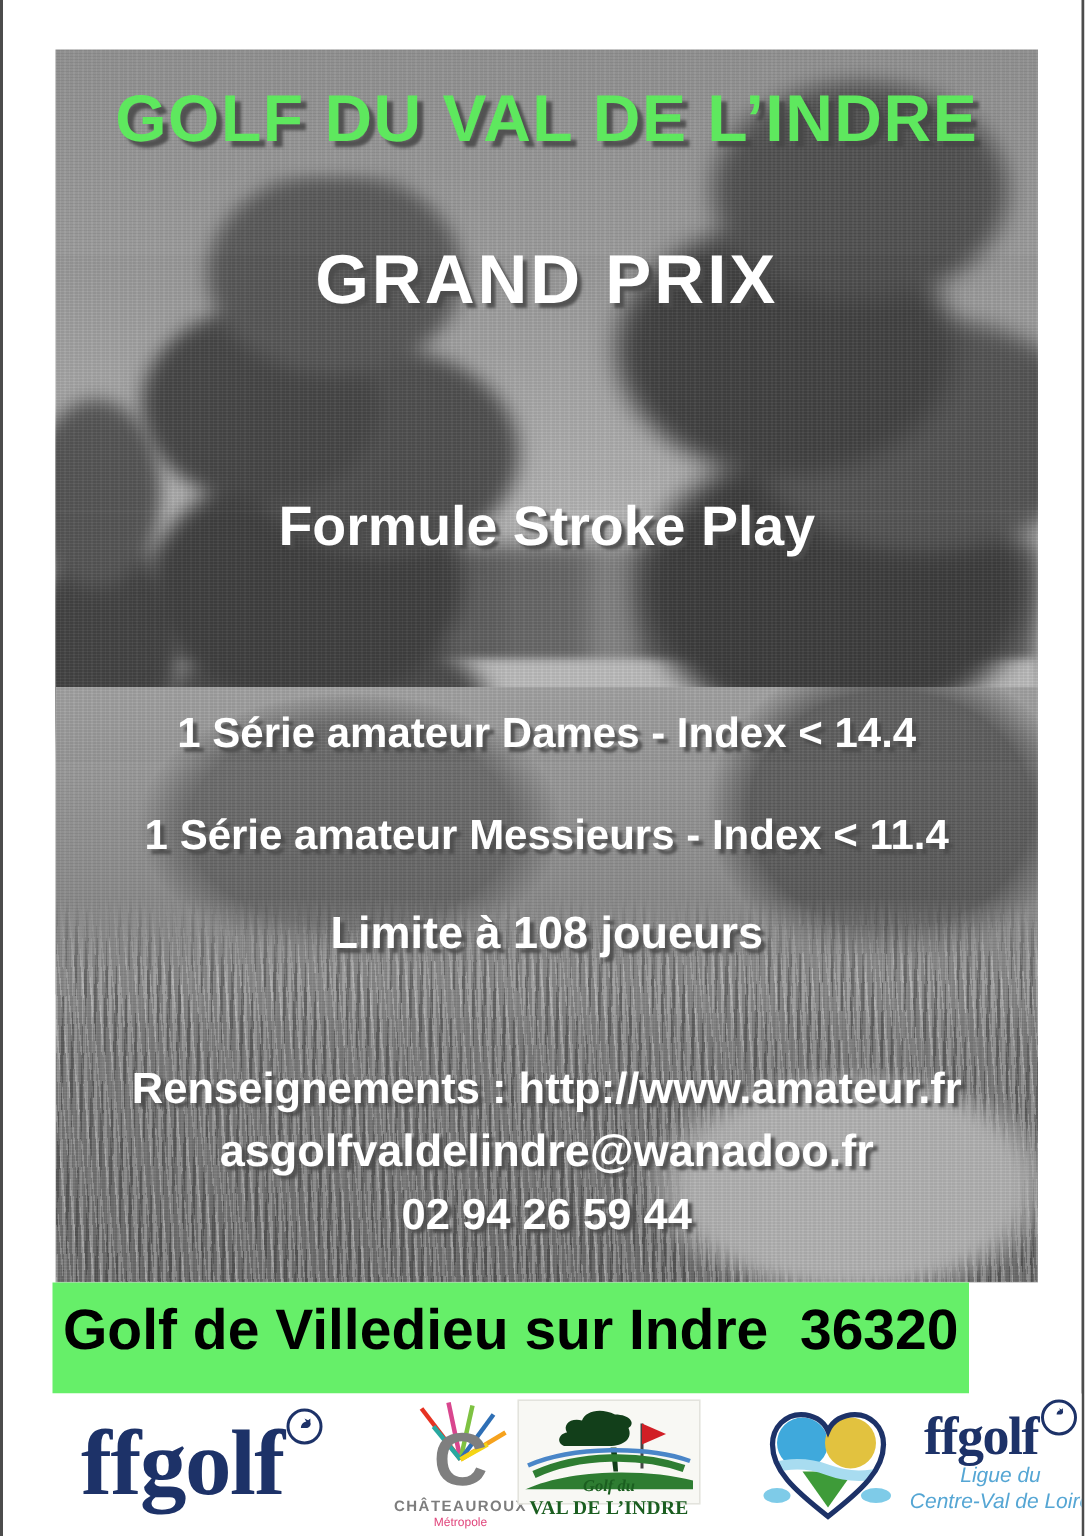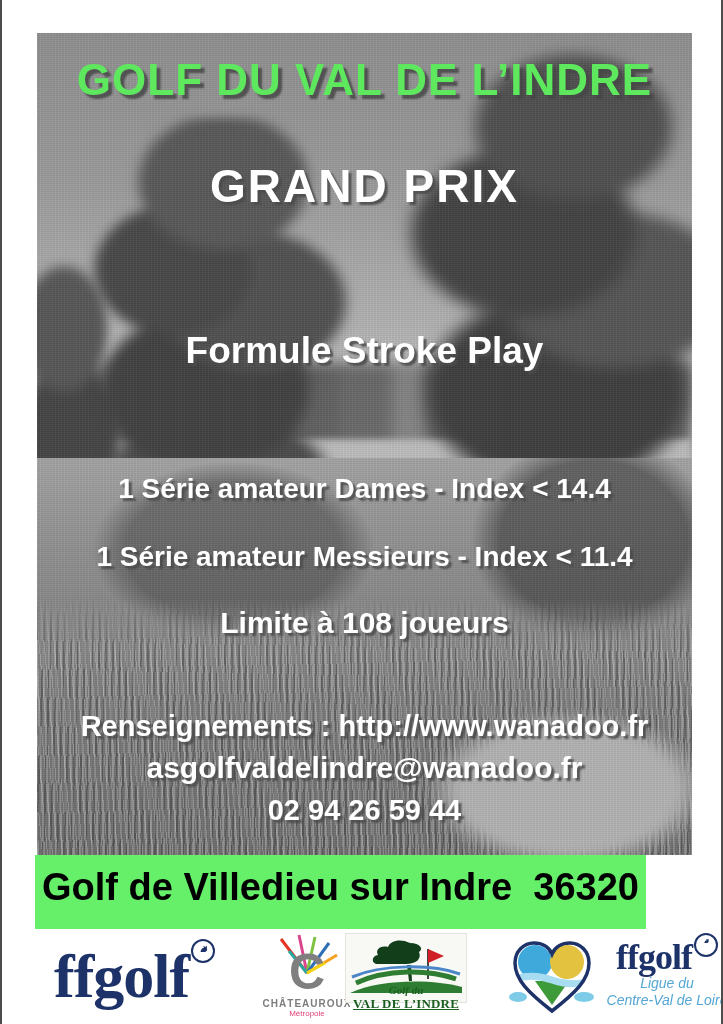--- a/index.html
+++ b/index.html
@@ -102,21 +102,21 @@
   .logo-chateauroux { position:absolute; left:245px; top:4px; width:120px; text-align:center; }
   .chx-c { font-size:50px; font-weight:900; color:#7f7f7f; line-height:1; margin-top:-34px; }
   .chx-name { font-size:10px; font-weight:bold; color:#7d7d7d; letter-spacing:1px; margin-top:1px; }
   .chx-sub { font-size:8px; color:#e0457b; margin-top:0px; }
 
   .logo-club { position:absolute; left:343px; top:4px; width:122px; height:70px;
     background:#f8f8f4; border:1px solid #e3e3dd; box-sizing:border-box; text-align:center; padding-top:3px; }
   .club-prefix { font-family:"Liberation Serif", serif; font-style:italic; font-weight:bold;
     font-size:11px; color:#1b5e20; line-height:1; margin-top:-12px; }
   .club-name { font-family:"Liberation Serif", serif; font-weight:bold; font-size:13px;
-    color:#1b5e20; letter-spacing:0.2px; line-height:1.2;text-decoration:underline; }
+    color:#1b5e20; letter-spacing:0.2px; line-height:1.2; }
 
   .logo-ligue { position:absolute; left:505px; top:8px; }
   .ligue-heart { position:absolute; left:0; top:0; }
   .ligue-texts { position:absolute; left:95px; top:2px; width:130px; text-align:center; }
   .ligue-word { font-family:"Liberation Serif", serif; font-weight:bold; font-size:36px; line-height:1;
     color:var(--ffgolf-navy,#1d3268); letter-spacing:-1px; }
   .ligue-line { font-style:italic; font-size:14px; color:var(--ligue-blue,#55a6d4); line-height:1.2; }
 </style>
 </head>
 <body>
@@ -133,21 +133,21 @@
     <div class="layer ph-reeds"></div>
     <div class="layer ph-grass"></div>
     <div class="layer ph-grain"></div>
 
     <div class="ph-text t-title">GOLF DU VAL DE L’INDRE</div>
     <div class="ph-text t-event">GRAND PRIX</div>
     <div class="ph-text t-formula">Formule Stroke Play</div>
     <div class="ph-text t-serie1">1 Série amateur Dames - Index &lt; 14.4</div>
     <div class="ph-text t-serie2">1 Série amateur Messieurs - Index &lt; 11.4</div>
     <div class="ph-text t-limit">Limite à 108 joueurs</div>
-    <div class="ph-text t-info1">Renseignements : http://www.wanadoo.fr</div>
+    <div class="ph-text t-info1">Renseignements : http://www.amateur.fr</div>
     <div class="ph-text t-info2">asgolfvaldelindre@wanadoo.fr</div>
     <div class="ph-text t-info3">02 94 26 59 44</div>
   </div>
 
   <div class="banner">
     <span>Golf de Villedieu sur Indre  36320</span>
   </div>
 
   <div class="footer">
 

